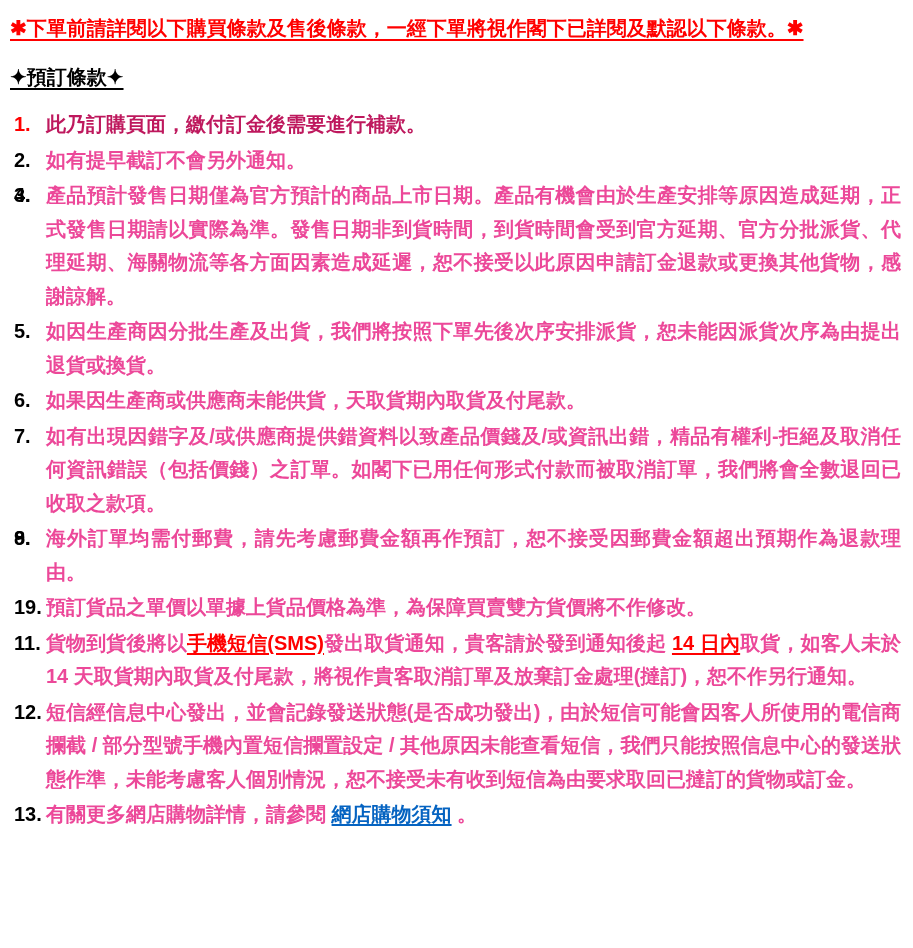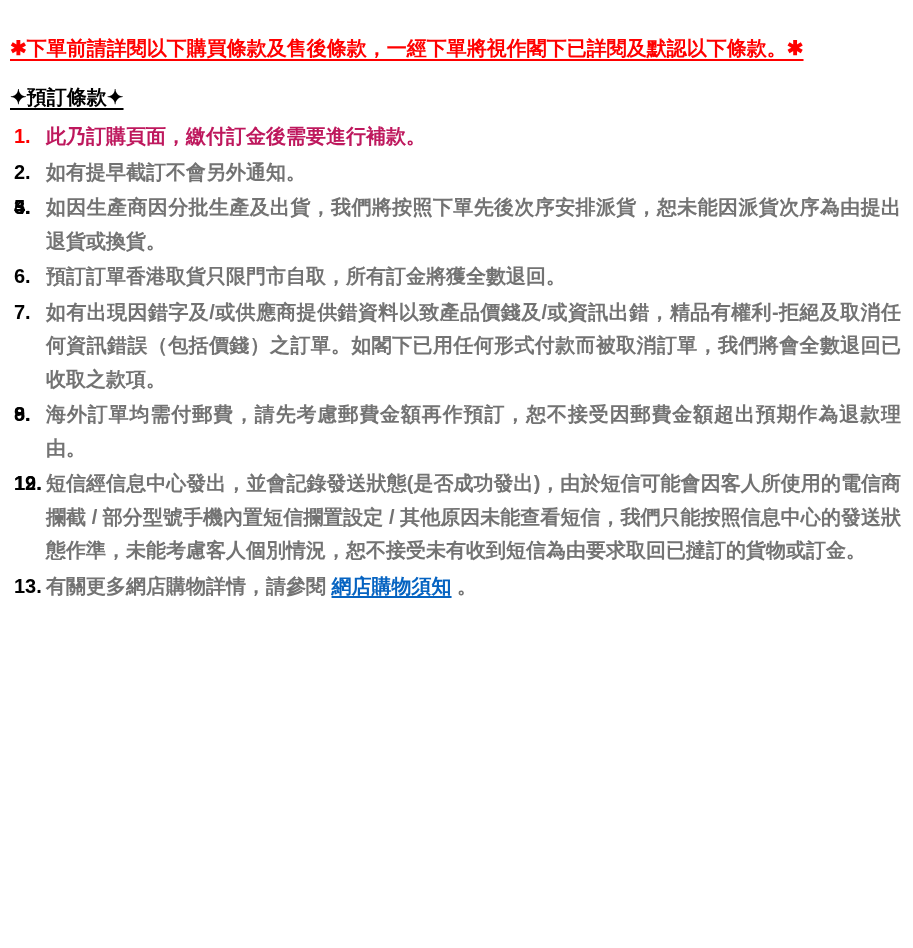--- a/index.html
+++ b/index.html
@@ -7,38 +7,38 @@
     padding: 0;
     background: #ffffff;
   }
   body {
     width: 913px;
     font-family: "Liberation Sans", sans-serif;
     font-weight: bold;
     color: #000000;
   }
   .wrap {
-    padding: 28px 12px 10px 8px;
+    padding: 8px 12px 10px 8px;
     box-sizing: border-box;
     width: 913px;
   }
   .notice {
     color: #ff0000;
     font-size: 20px;
     line-height: 32px;
     text-decoration: underline;
     text-decoration-thickness: 2px;
     text-underline-offset: 4px;
     margin: 4px 0 18px 2px;
   }
   .section-title {
     color: #000000;
     font-size: 20px;
     line-height: 30px;
-    margin: 0 0 8px 2px;
+    margin: 0 0 16px 2px;
   }
   .section-title .inner {
     text-decoration: underline;
     text-decoration-thickness: 2px;
     text-underline-offset: 4px;
   }
   .terms-list {
     margin: 0;
   }
   .term-item {
@@ -48,21 +48,21 @@
     line-height: 33.5px;
     text-align: justify;
     margin-bottom: 2px;
   }
   .term-item .num {
     position: absolute;
     left: 6px;
     top: 0;
   }
   .num.red { color: #ff0000; }
-  .seg.normal { color: #737373; }
+  .seg.normal { color: #ec4899; }
   .seg.red { color: #be185d; }
   .seg.red-underline {
     color: #ff0000;
     text-decoration: underline;
     text-decoration-thickness: 2px;
     text-underline-offset: 3px;
   }
   a.seg.link {
     color: #0563c1;
     text-decoration-thickness: 2px;
@@ -77,23 +77,24 @@
   <div class="notice">✱下單前請詳閱以下購買條款及售後條款，一經下單將視作閣下已詳閱及默認以下條款。✱</div>
 
   <div class="section-title">
     <span class="inner">✦預訂條款✦</span>
   </div>
 
   <div class="terms-list">
       <div class="term-item"><span class="num red">1.</span><span class="txt"><span class="seg red">此乃訂購頁面，繳付訂金後需要進行補款。</span></span></div>
       <div class="term-item"><span class="num">2.</span><span class="txt"><span class="seg normal">如有提早截訂不會另外通知。</span></span></div>
       <div class="term-item"><span class="num">3.</span></div>
-      <div class="term-item"><span class="num">4.</span></div>
+      <div class="term-item"><span class="num">4.</span><span class="txt"><span class="seg normal">產品預計發售日期僅為官方預計的商品上市日期。產品有機會由於生產安排等原因造成延期，正式發售日期請以實際為準。發售日期非到貨時間，到貨時間會受到官方延期、官方分批派貨、代理延期、海關物流等各方面因素造成延遲，恕不接受以此原因申請訂金退款或更換其他貨物，感謝諒解。</span></span></div>
       <div class="term-item"><span class="num">5.</span><span class="txt"><span class="seg normal">如因生產商因分批生產及出貨，我們將按照下單先後次序安排派貨，恕未能因派貨次序為由提出退貨或換貨。</span></span></div>
-      <div class="term-item"><span class="num">6.</span><span class="txt"><span class="seg normal">預訂訂單香港取貨只限門市自取，所有訂金將獲全數退回。</span></span></div>
+      <div class="term-item"><span class="num">6.</span><span class="txt"><span class="seg normal">如果因生產商或供應商未能供貨，天取貨期內取貨及付尾款。</span></span></div>
       <div class="term-item"><span class="num">7.</span><span class="txt"><span class="seg normal">如有出現因錯字及/或供應商提供錯資料以致產品價錢及/或資訊出錯，精品有權利-拒絕及取消任何資訊錯誤（包括價錢）之訂單。如閣下已用任何形式付款而被取消訂單，我們將會全數退回已收取之款項。</span></span></div>
       <div class="term-item"><span class="num">8.</span></div>
       <div class="term-item"><span class="num">9.</span><span class="txt"><span class="seg normal">海外訂單均需付郵費，請先考慮郵費金額再作預訂，恕不接受因郵費金額超出預期作為退款理由。</span></span></div>
-      <div class="term-item"><span class="num">19.</span></div>
+      <div class="term-item"><span class="num">19.</span><span class="txt"><span class="seg normal">預訂貨品之單價以單據上貨品價格為準，為保障買賣雙方貨價將不作修改。</span></span></div>
+      <div class="term-item"><span class="num">11.</span><span class="txt"><span class="seg normal">貨物到貨後將以</span><span class="seg red-underline">手機短信(SMS)</span><span class="seg normal">發出取貨通知，貴客請於發到通知後起 </span><span class="seg red-underline">14 日內</span><span class="seg normal">取貨，如客人未於 14 天取貨期內取貨及付尾款，將視作貴客取消訂單及放棄訂金處理(撻訂)，恕不作另行通知。</span></span></div>
       <div class="term-item"><span class="num">12.</span><span class="txt"><span class="seg normal">短信經信息中心發出，並會記錄發送狀態(是否成功發出)，由於短信可能會因客人所使用的電信商攔截 / 部分型號手機內置短信攔置設定 / 其他原因未能查看短信，我們只能按照信息中心的發送狀態作準，未能考慮客人個別情況，恕不接受未有收到短信為由要求取回已撻訂的貨物或訂金。</span></span></div>
       <div class="term-item"><span class="num">13.</span><span class="txt"><span class="seg normal">有關更多網店購物詳情，請參閱 </span><a class="seg link" href="#">網店購物須知</a><span class="seg normal"> 。</span></span></div>
     </div>
 </div>
 
 </body></html>

